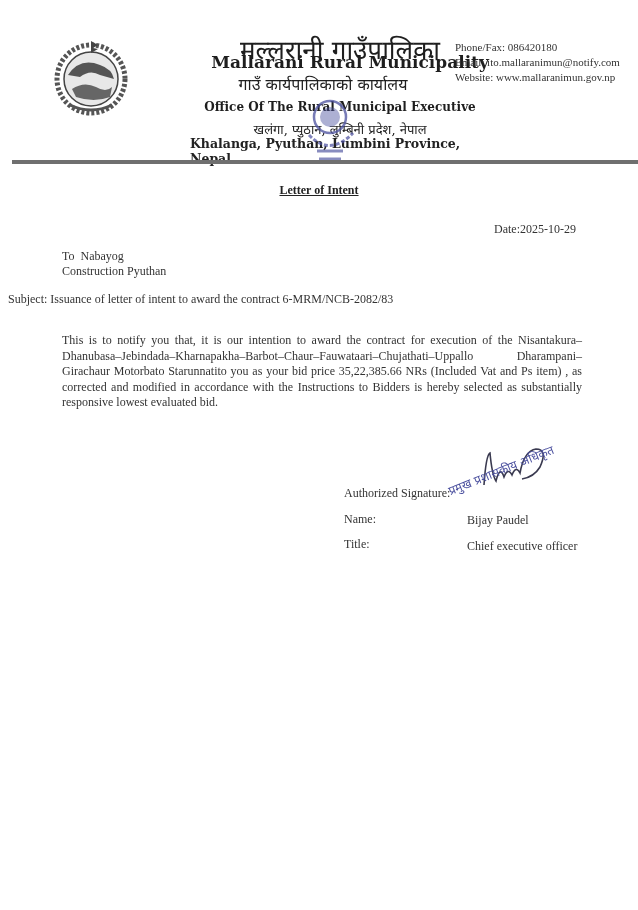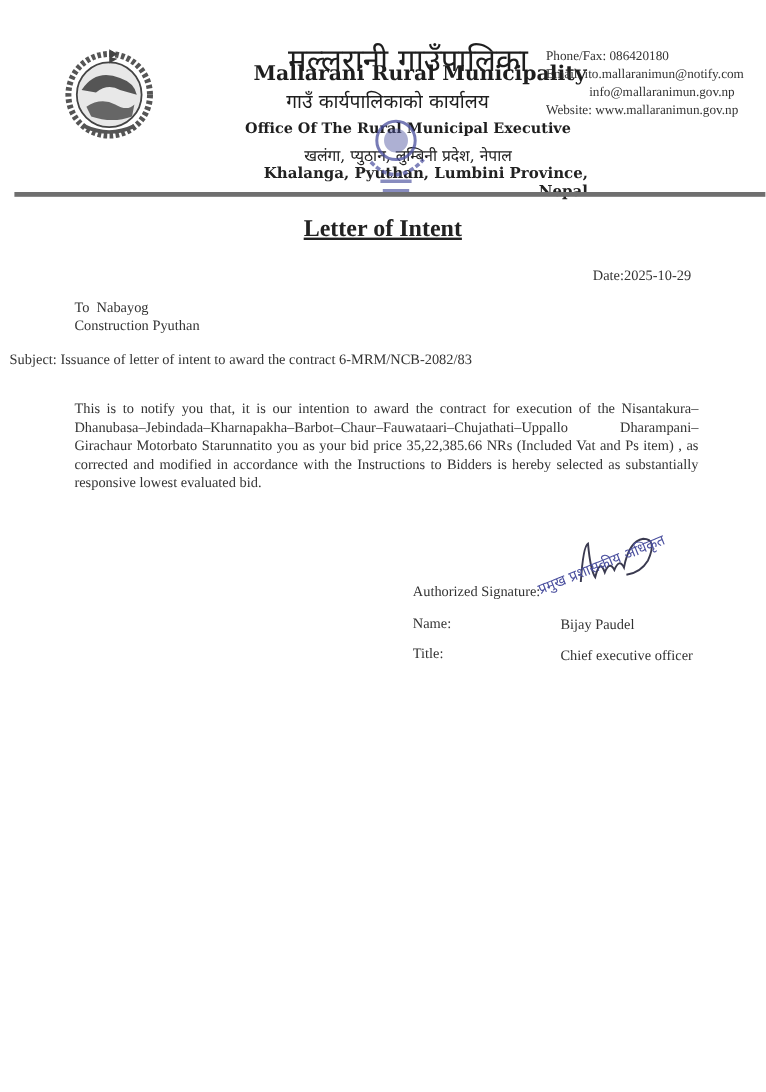--- a/index.html
+++ b/index.html
@@ -8,29 +8,29 @@
   .serif { font-family: "Liberation Serif", "DejaVu Serif", serif; }
   .dv { font-family: "DejaVu Serif", serif; }
 
   .emblem { left: 50px; top: 35px; width: 82px; height: 82px; }
 
   .head-nep1 { left: 200px; top: 31px; width: 280px; text-align: center; font-size: 26px; color: #1e1e1e; }
   .head-en1 { left: 200px; top: 52px; width: 300px; text-align: center; font-size: 17px; font-weight: bold; color: #1e1e1e; }
   .head-nep2 { left: 168px; top: 73px; width: 310px; text-align: center; font-size: 16px; color: #1e1e1e; }
   .head-en2 { left: 180px; top: 100px; width: 320px; text-align: center; font-size: 12px; font-weight: bold; color: #1e1e1e; }
   .head-nep3 { left: 200px; top: 120px; width: 280px; text-align: center; font-size: 13px; color: #222; }
-  .head-en3 { left: 190px; top: 136px; width: 300px; text-align: right; font-size: 12.5px; font-weight: bold; color: #222; }
+  .head-en3 { left: 190px; top: 136px; width: 300px; text-align: left; font-size: 12.5px; font-weight: bold; color: #222; }
 
   .contact { left: 455px; top: 40px; font-size: 11px; line-height: 15px; color: #333; white-space: nowrap; }
   .contact .indent { padding-left: 36px; }
 
   .rule { left: 12px; top: 160px; width: 626px; height: 4px; background: #6f6f6f; }
 
   .title { left: 0; top: 180px; width: 638px; text-align: center; }
-  .title span { font-size: 20px; font-weight: bold; text-decoration: underline; color: #222; }
+  .title span { font-size: 12px; font-weight: bold; text-decoration: underline; color: #222; }
 
   .date { left: 494px; top: 222px; font-size: 12px; color: #333; }
 
   .to { left: 62px; top: 249px; font-size: 12px; line-height: 15px; color: #333; }
 
   .subject { left: 0; top: 292px; width: 638px; text-align: left; font-size: 12px; color: #333; }
   .subject span { padding-left: 8px; }
 
   .body-text { left: 62px; top: 333px; width: 520px; font-size: 12px; line-height: 15.5px; text-align: justify; color: #333; }
 
@@ -64,21 +64,20 @@
 <svg class="abs seal" viewBox="0 0 70 80">
   <circle cx="35" cy="22" r="16" fill="none" stroke="#4a4f9e" stroke-width="2.5" opacity="0.75"></circle>
   <circle cx="35" cy="22" r="10" fill="#4a4f9e" opacity="0.45"></circle>
   <path d="M14 40 Q35 62 58 38" fill="none" stroke="#4a4f9e" stroke-width="3" stroke-dasharray="4 2" opacity="0.7"></path>
   <path d="M22 56 L48 56 M24 64 L46 64" stroke="#4a4f9e" stroke-width="3" opacity="0.65"></path>
 </svg>
 
 <div class="abs contact serif">
   <div>Phone/Fax: 086420180</div>
   <div>Email: ito.mallaranimun@notify.com</div>
-  <div class="indent">info@mallaranimun.gov.np</div>
   <div>Website: www.mallaranimun.gov.np</div>
 </div>
 
 <div class="abs rule"></div>
 
 <div class="abs title serif">
   <span>Letter of Intent</span>
 </div>
 
 <div class="abs date serif">Date:2025-10-29</div>

